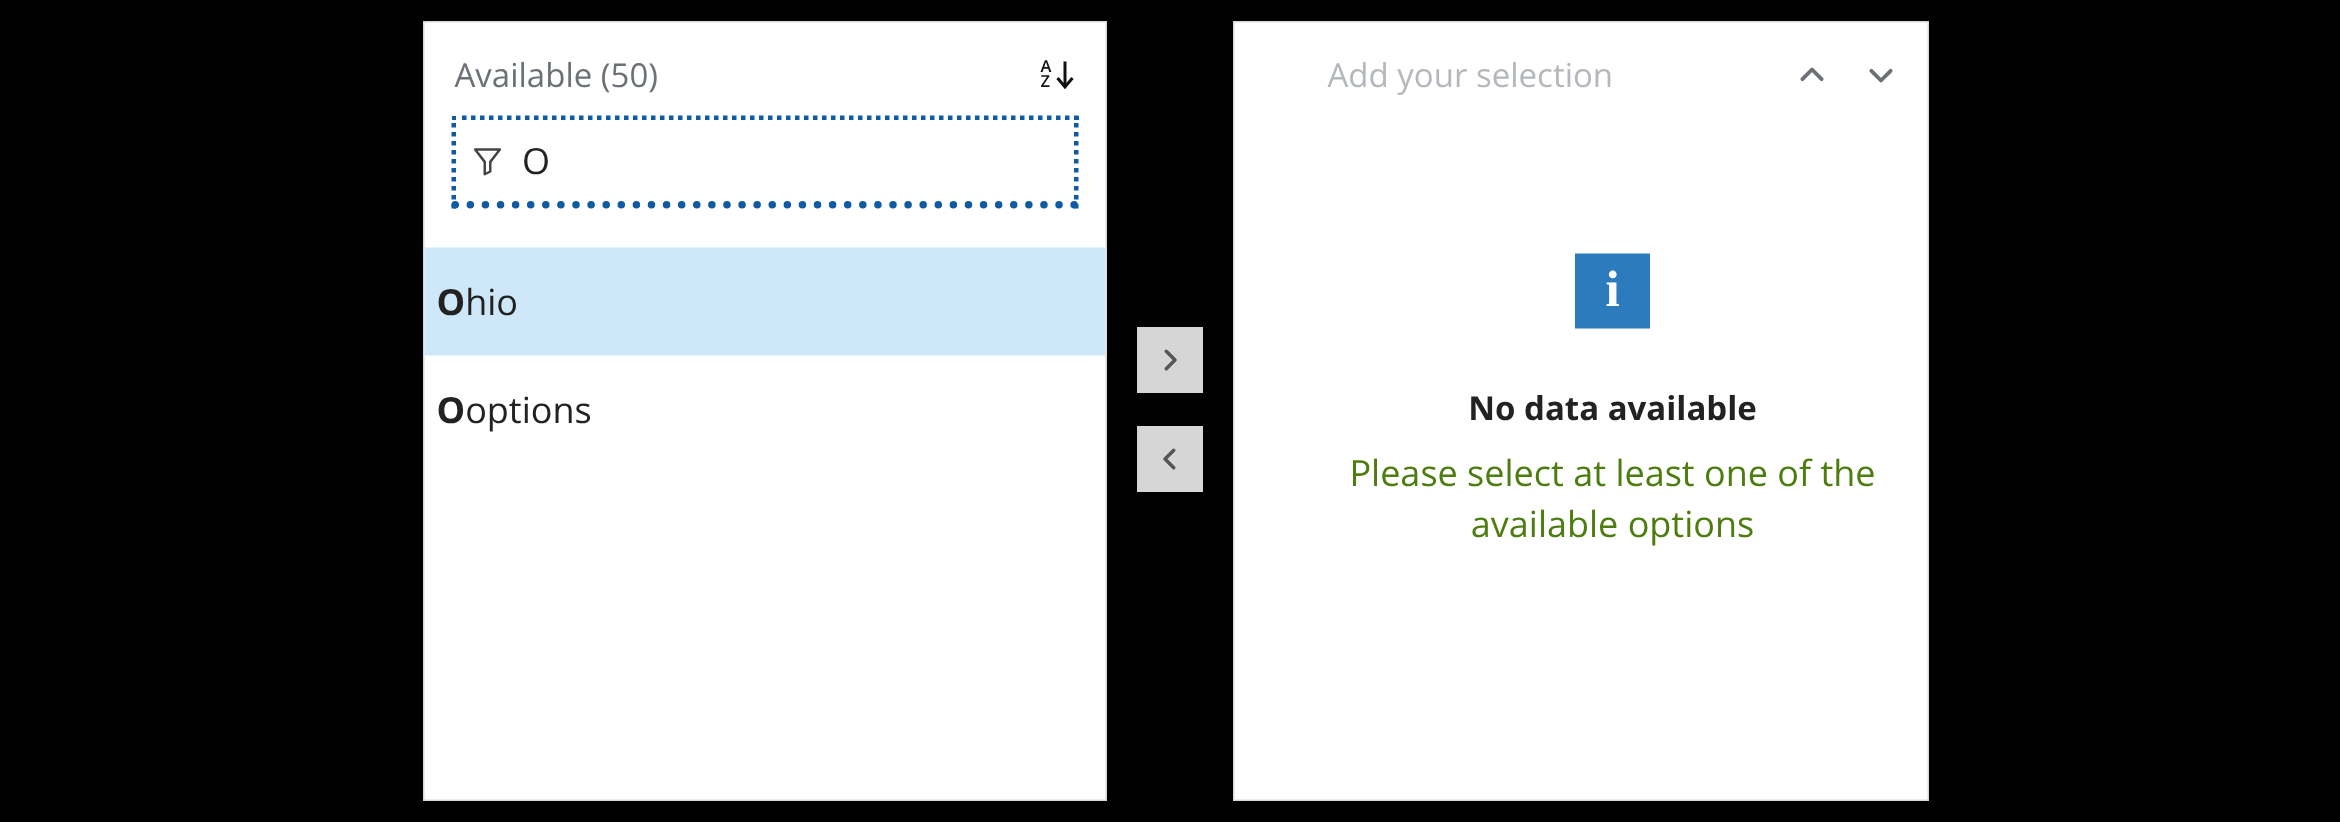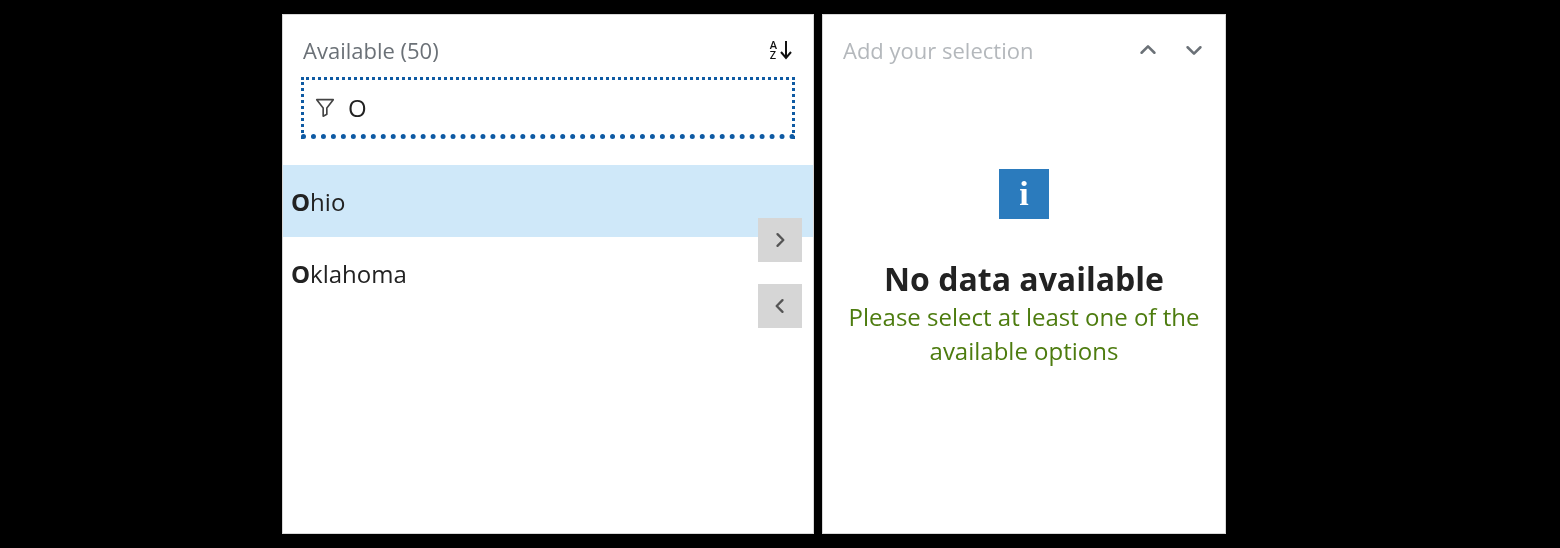--- a/index.html
+++ b/index.html
@@ -15,25 +15,25 @@
     position: relative;
     width: 1560px; height: 548px;
   }
   .panel {
     position: absolute;
     background: #fff;
     border: 1px solid #d8d8d8;
   }
   .panel.available {
     left: 282px; top: 14px;
-    width: 532px; height: 520px;
+    width: 456px; height: 520px;
   }
   .panel.selected {
     left: 822px; top: 14px;
-    width: 404px; height: 520px;
+    width: 464px; height: 520px; padding-left: 42px;
   }
 
   
   .avail-header {
     display: flex; align-items: center; justify-content: space-between;
     padding: 16px 20px 8px 20px;
     height: 62px;
   }
   .avail-title {
     color: #6b7177;
@@ -140,24 +140,24 @@
     margin-bottom: 38px;
   }
   .info-badge .i {
     font-family: Georgia, serif;
     font-weight: 700;
     font-size: 34px;
     color: #fff;
     line-height: 1;
   }
   .empty-title {
-    font-size: 32px;
+    font-size: 22px;
     font-weight: 700;
     color: #222;
-    margin-bottom: 0;
+    margin-bottom: 12px;
   }
   .empty-sub {
     font-size: 24px;
     color: #4d7c0f;
     line-height: 1.4;
   }
 </style>
 </head>
 <body>
 
@@ -187,21 +187,21 @@
         </span>
         <input class="filter-input" type="text" value="O" style="">
       </div>
     </div>
 
     <div class="list">
       <div class="list-item highlight">
         <span><span class="bold">O</span><span>hio</span></span>
       </div>
       <div class="list-item">
-        <span><span class="bold">O</span><span>klahoma</span></span>
+        <span><span class="bold">O</span><span>options</span></span>
       </div>
     </div>
   </div>
 
   <div class="xfer-btn move-right">
     <svg width="20" height="20" viewBox="0 0 24 24" fill="none">
       <path d="M9 5 L16 12 L9 19" stroke-width="2.8" fill="none" stroke-linecap="round" stroke-linejoin="round"></path>
     </svg>
   </div>
   <div class="xfer-btn move-left">

